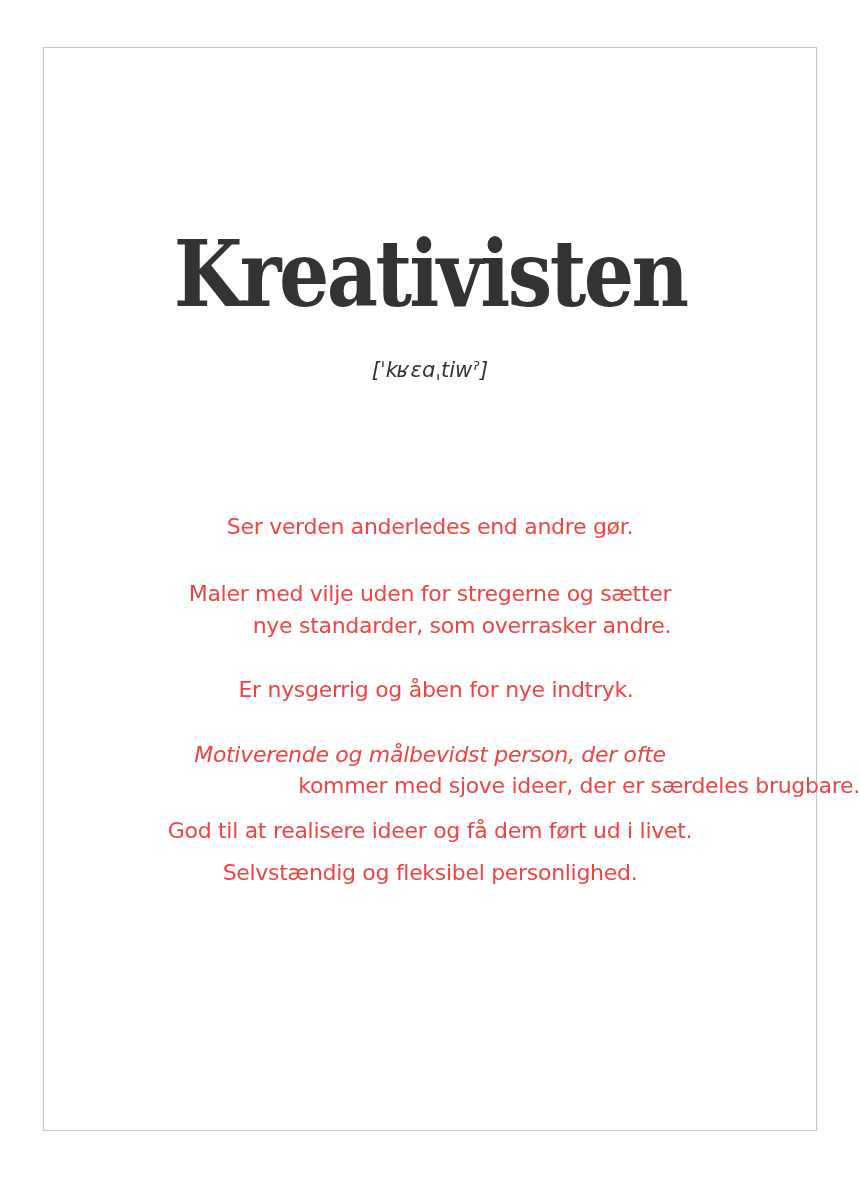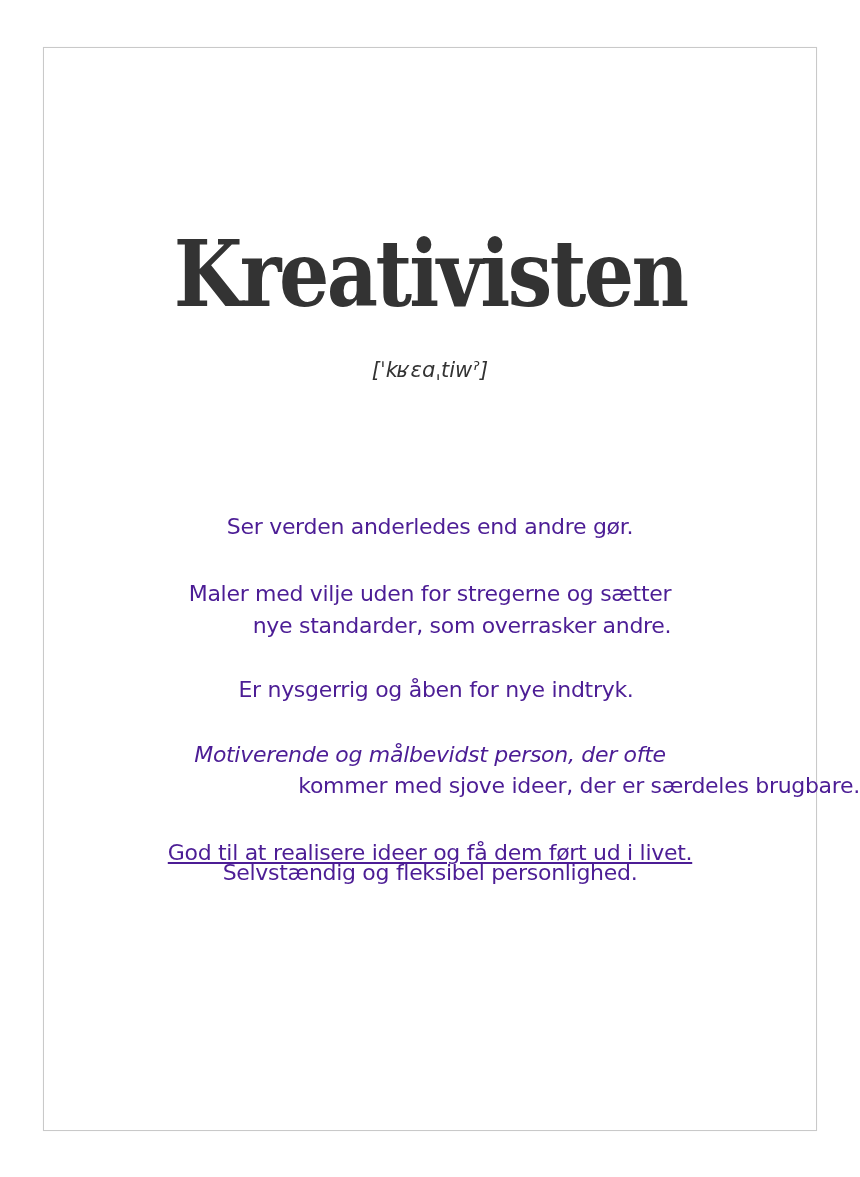--- a/index.html
+++ b/index.html
@@ -51,21 +51,21 @@
       color: #333333;
     }
     .body-line {
       position: absolute;
       left: 0;
       width: 860px;
       text-align: center;
       font-family: "DejaVu Sans", "Liberation Sans", sans-serif;
       font-size: 22px;
       line-height: 32px;
-      color: #4c1d95;
+      color: #ef4444;
       letter-spacing: -0.3px;
     }
   </style>
 </head>
 <body>
 
 <div class="poster-frame"></div>
 
 <div class="title">Kreativisten</div>
 
@@ -74,15 +74,15 @@
 <div class="body-line" style="top:511px;">Ser verden anderledes end andre gør.</div>
 
 <div class="body-line" style="top:578px;text-align:center;">Maler med vilje uden for stregerne og sætter</div>
 <div class="body-line" style="top:610px;padding-left:32px;">nye standarder, som overrasker andre.</div>
 
 <div class="body-line" style="top:674px;padding-left:6px;">Er nysgerrig og åben for nye indtryk.</div>
 
 <div class="body-line" style="top:739px;font-style:italic;">Motiverende og målbevidst person, der ofte</div>
 <div class="body-line" style="top:770px;text-align:right;">kommer med sjove ideer, der er særdeles brugbare.</div>
 
-<div class="body-line" style="top:837px;text-decoration:underline;">God til at realisere ideer og få dem ført ud i livet.</div>
+<div class="body-line" style="top:815px;">God til at realisere ideer og få dem ført ud i livet.</div>
 
 <div class="body-line" style="top:857px;">Selvstændig og fleksibel personlighed.</div>
 
 </body></html>

